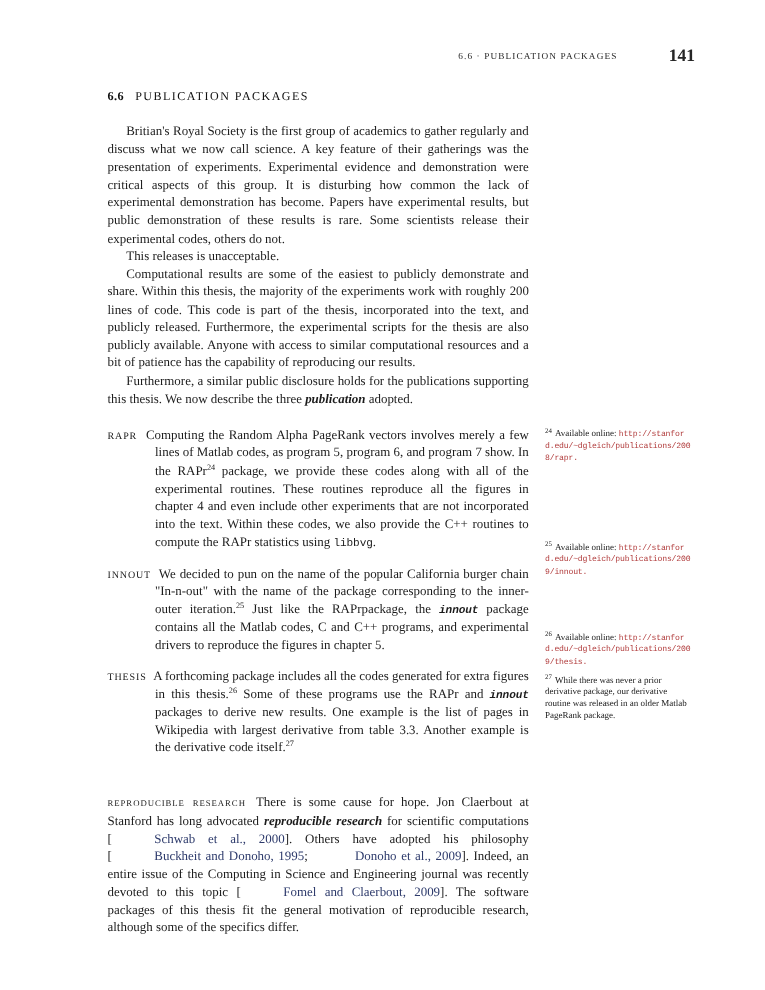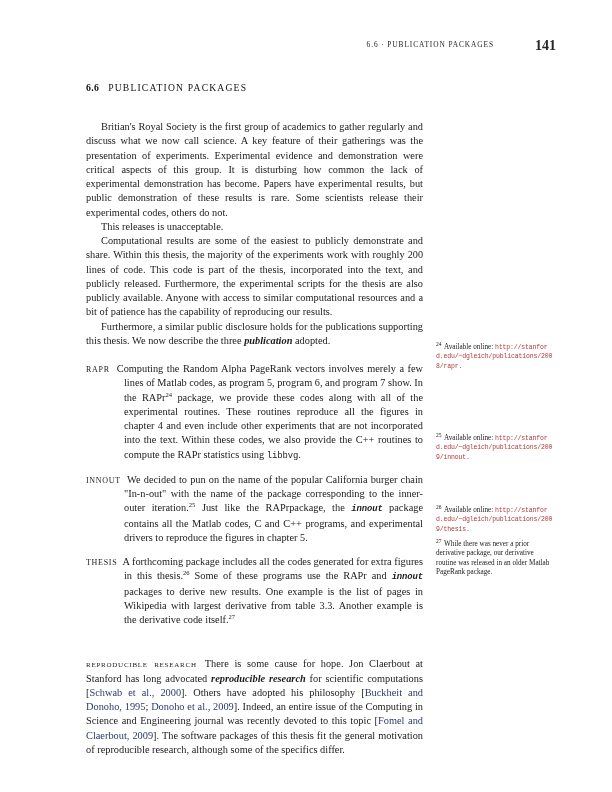--- a/index.html
+++ b/index.html
@@ -46,42 +46,42 @@
     right: 0px;
     top: 0px;
     font-size: 14px;
     letter-spacing: 0;
     font-weight: 600;
   }
 
   
   .sec-head {
     position: absolute;
-    top: 82px;
+    top: 72px;
     left: 86px;
     font-size: 9.6px;
     letter-spacing: 1.2px;
     color: #111;
   }
   .sec-head .num {
     font-weight: 700;
     letter-spacing: 0.3px;
     margin-right: 9px;
     font-size: 9.8px;
   }
   .sec-head .ttl {
     text-transform: uppercase;
     font-weight: 500;
   }
 
   
   .col {
     position: absolute;
     left: 86px;
-    top: 120px;
+    top: 99px;
     width: 337px;
   }
   p {
     margin: 0;
     font-size: 10.35px;
     line-height: 14.25px;
     text-align: justify;
     text-indent: 15px;
     hyphens: manual;
     color: #1b1b1b;
@@ -94,21 +94,21 @@
   .mono {
     font-family: "Liberation Mono", monospace;
     font-size: 8.9px;
     letter-spacing: -0.1px;
   }
   sup {
     font-size: 6.6px;
     vertical-align: 4px;
     line-height: 0;
   }
-  .cite { color: #2d3a6b; }
+  .cite { color: #2d3a6b; margin-left: 34px; }
   .onum { font-size: 10.2px; }
 
   
   .dl { margin: 0; }
   .dl-item {
     position: relative;
     padding-left: 38px;
     margin-bottom: 9px;
   }
   .dl-item p {

